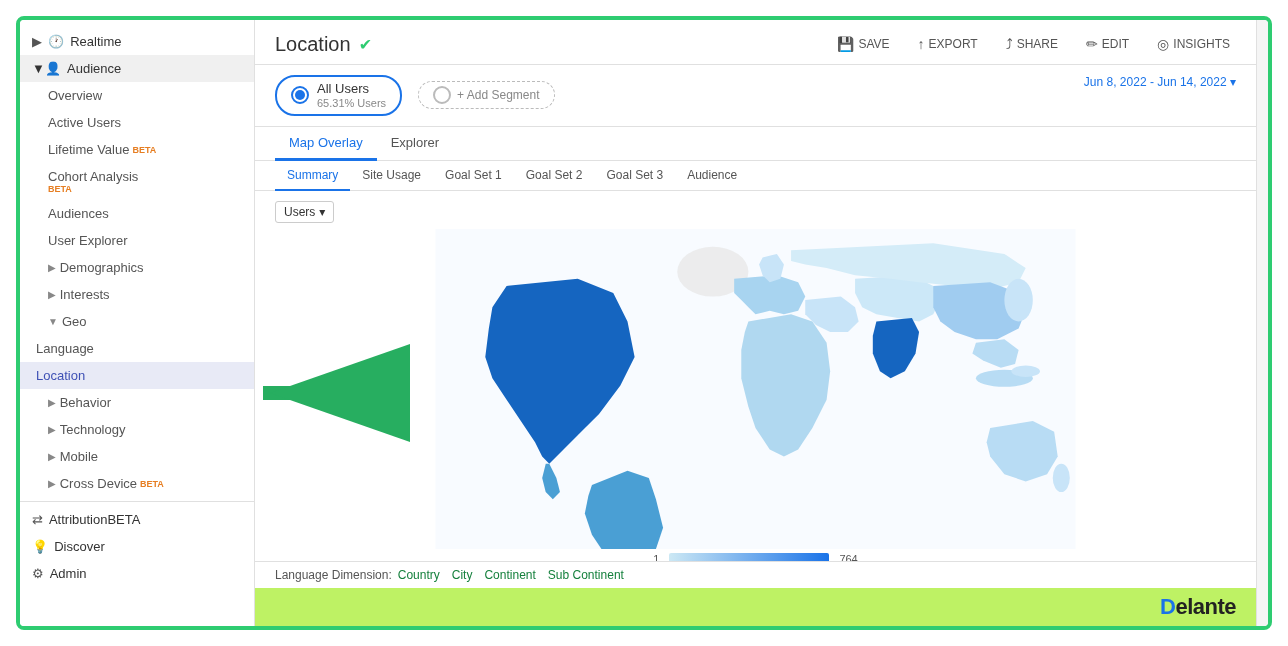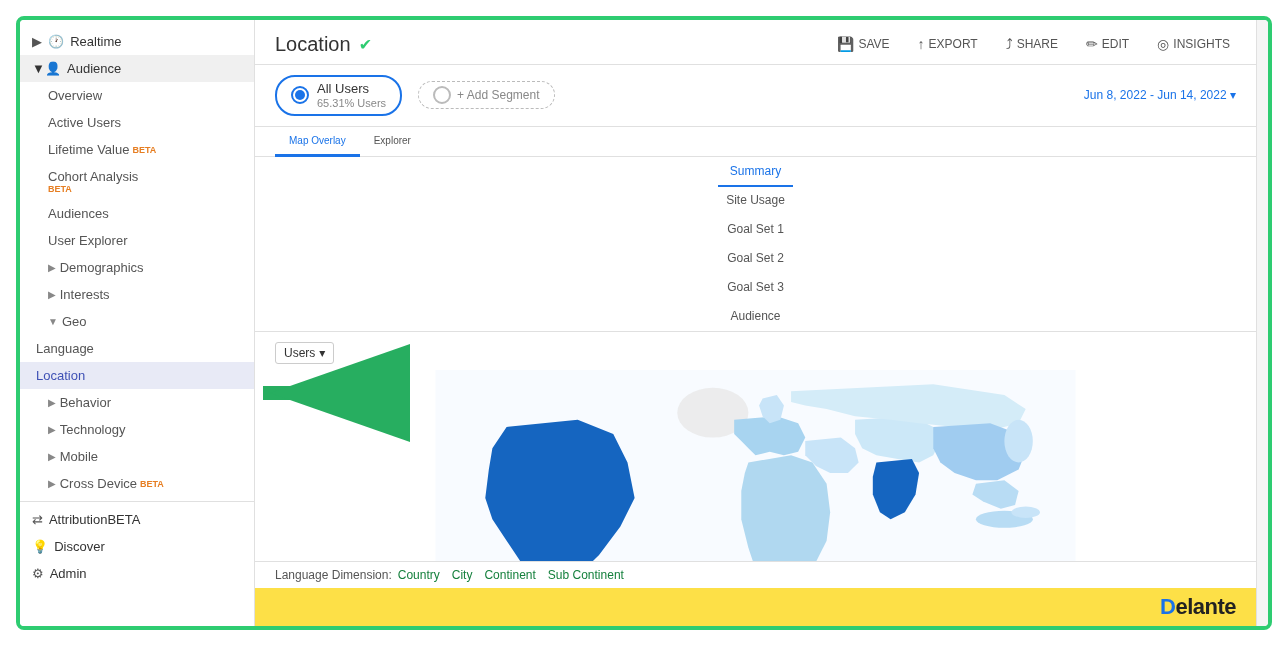--- a/index.html
+++ b/index.html
@@ -109,21 +109,20 @@
       cursor: pointer;
       background: none;
       border: none;
       padding: 4px 6px;
     }
     .topbar-btn .btn-icon { font-size: 14px; }
 
     
     .segment-bar {
       display: flex;
-      align-items: center;
       padding: 10px 20px;
       border-bottom: 1px solid #e0e0e0;
       gap: 16px;
       justify-content: space-between;
     }
     .segment-left { display: flex; align-items: center; gap: 16px; }
     .segment-chip {
       display: flex;
       align-items: center;
       gap: 8px;
@@ -172,40 +171,39 @@
     
     .tabs-row {
       display: flex;
       align-items: center;
       padding: 0 20px;
       border-bottom: 1px solid #e0e0e0;
       gap: 0;
     }
     .tab {
       padding: 8px 14px;
-      font-size: 10px;
+      font-size: 13px;
       color: #555;
       cursor: pointer;
       border-bottom: 3px solid transparent;
       margin-bottom: -1px;
     }
     .tab.active {
       color: #1a73e8;
       border-bottom: 3px solid #1a73e8;
       font-weight: 500;
     }
 
     
     .subtabs-row {
       display: flex;
       align-items: center;
       padding: 0 20px;
       border-bottom: 1px solid #e0e0e0;
       gap: 0;
-      flex-direction: column;
     }
     .subtab {
       padding: 7px 12px;
       font-size: 12px;
       color: #555;
       cursor: pointer;
       border-bottom: 2px solid transparent;
       margin-bottom: -1px;
     }
     .subtab.active {
@@ -287,21 +285,21 @@
       background: #f5f5f5;
       border-left: 1px solid #e0e0e0;
     }
 
     
     .footer-brand {
       display: flex;
       justify-content: flex-end;
       align-items: center;
       padding: 6px 20px;
-      background: #fde047;
+      background: #bef264;
     }
     .brand-text {
       font-size: 22px;
       font-weight: 700;
       color: #222;
       letter-spacing: -0.5px;
     }
     .brand-text .brand-d {
       color: #1a73e8;
     }

